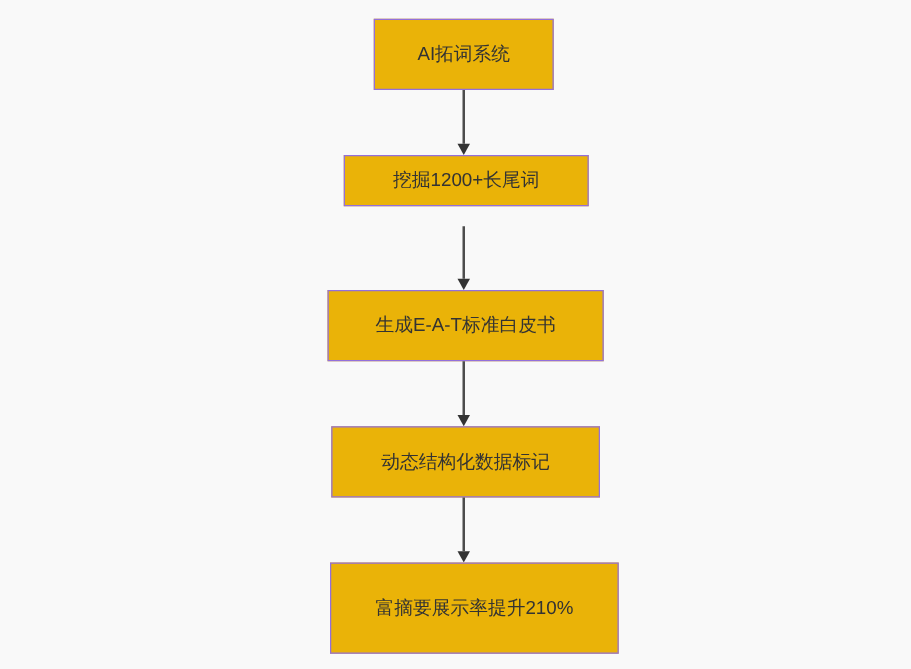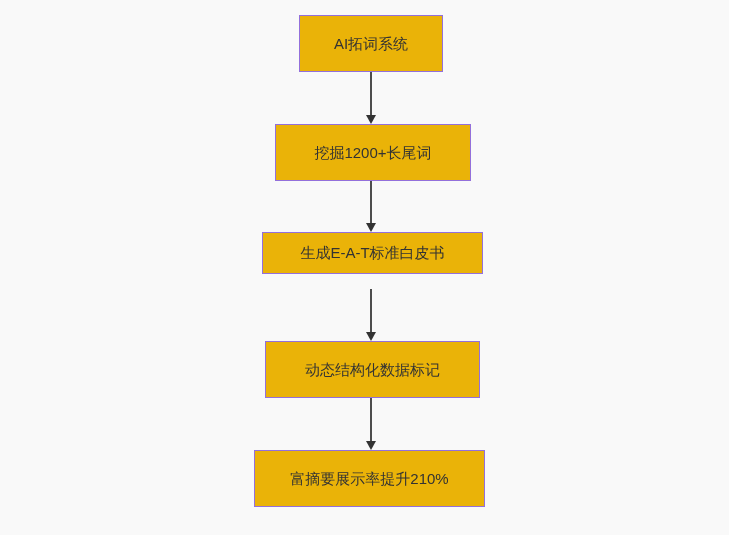--- a/index.html
+++ b/index.html
@@ -45,24 +45,24 @@
   }
   .edge .head {
     width: 0;
     height: 0;
     border-left: 5px solid transparent;
     border-right: 5px solid transparent;
     border-top: 9px solid #333333;
   }
   
   .n1 { left: 299px; top: 15px;  width: 144px; height: 57px; }
-  .n2 { left: 275px; top: 124px; width: 196px; height: 57px; }
-  .n3 { left: 262px; top: 232px; width: 221px; height: 42px; }
+  .n2 { left: 275px; top: 124px; width: 196px; height: 41px; }
+  .n3 { left: 262px; top: 232px; width: 221px; height: 57px; }
   .n4 { left: 265px; top: 341px; width: 215px; height: 57px; }
-  .n5 { left: 254px; top: 450px; width: 231px; height: 57px; }
+  .n5 { left: 264px; top: 450px; width: 231px; height: 73px; }
   
   .e1 { top: 72px;  height: 52px; }
   .e2 { top: 181px; height: 51px; }
   .e3 { top: 289px; height: 52px; }
   .e4 { top: 398px; height: 52px; }
 </style>
 </head>
 <body>
 
 <div class="canvas">

